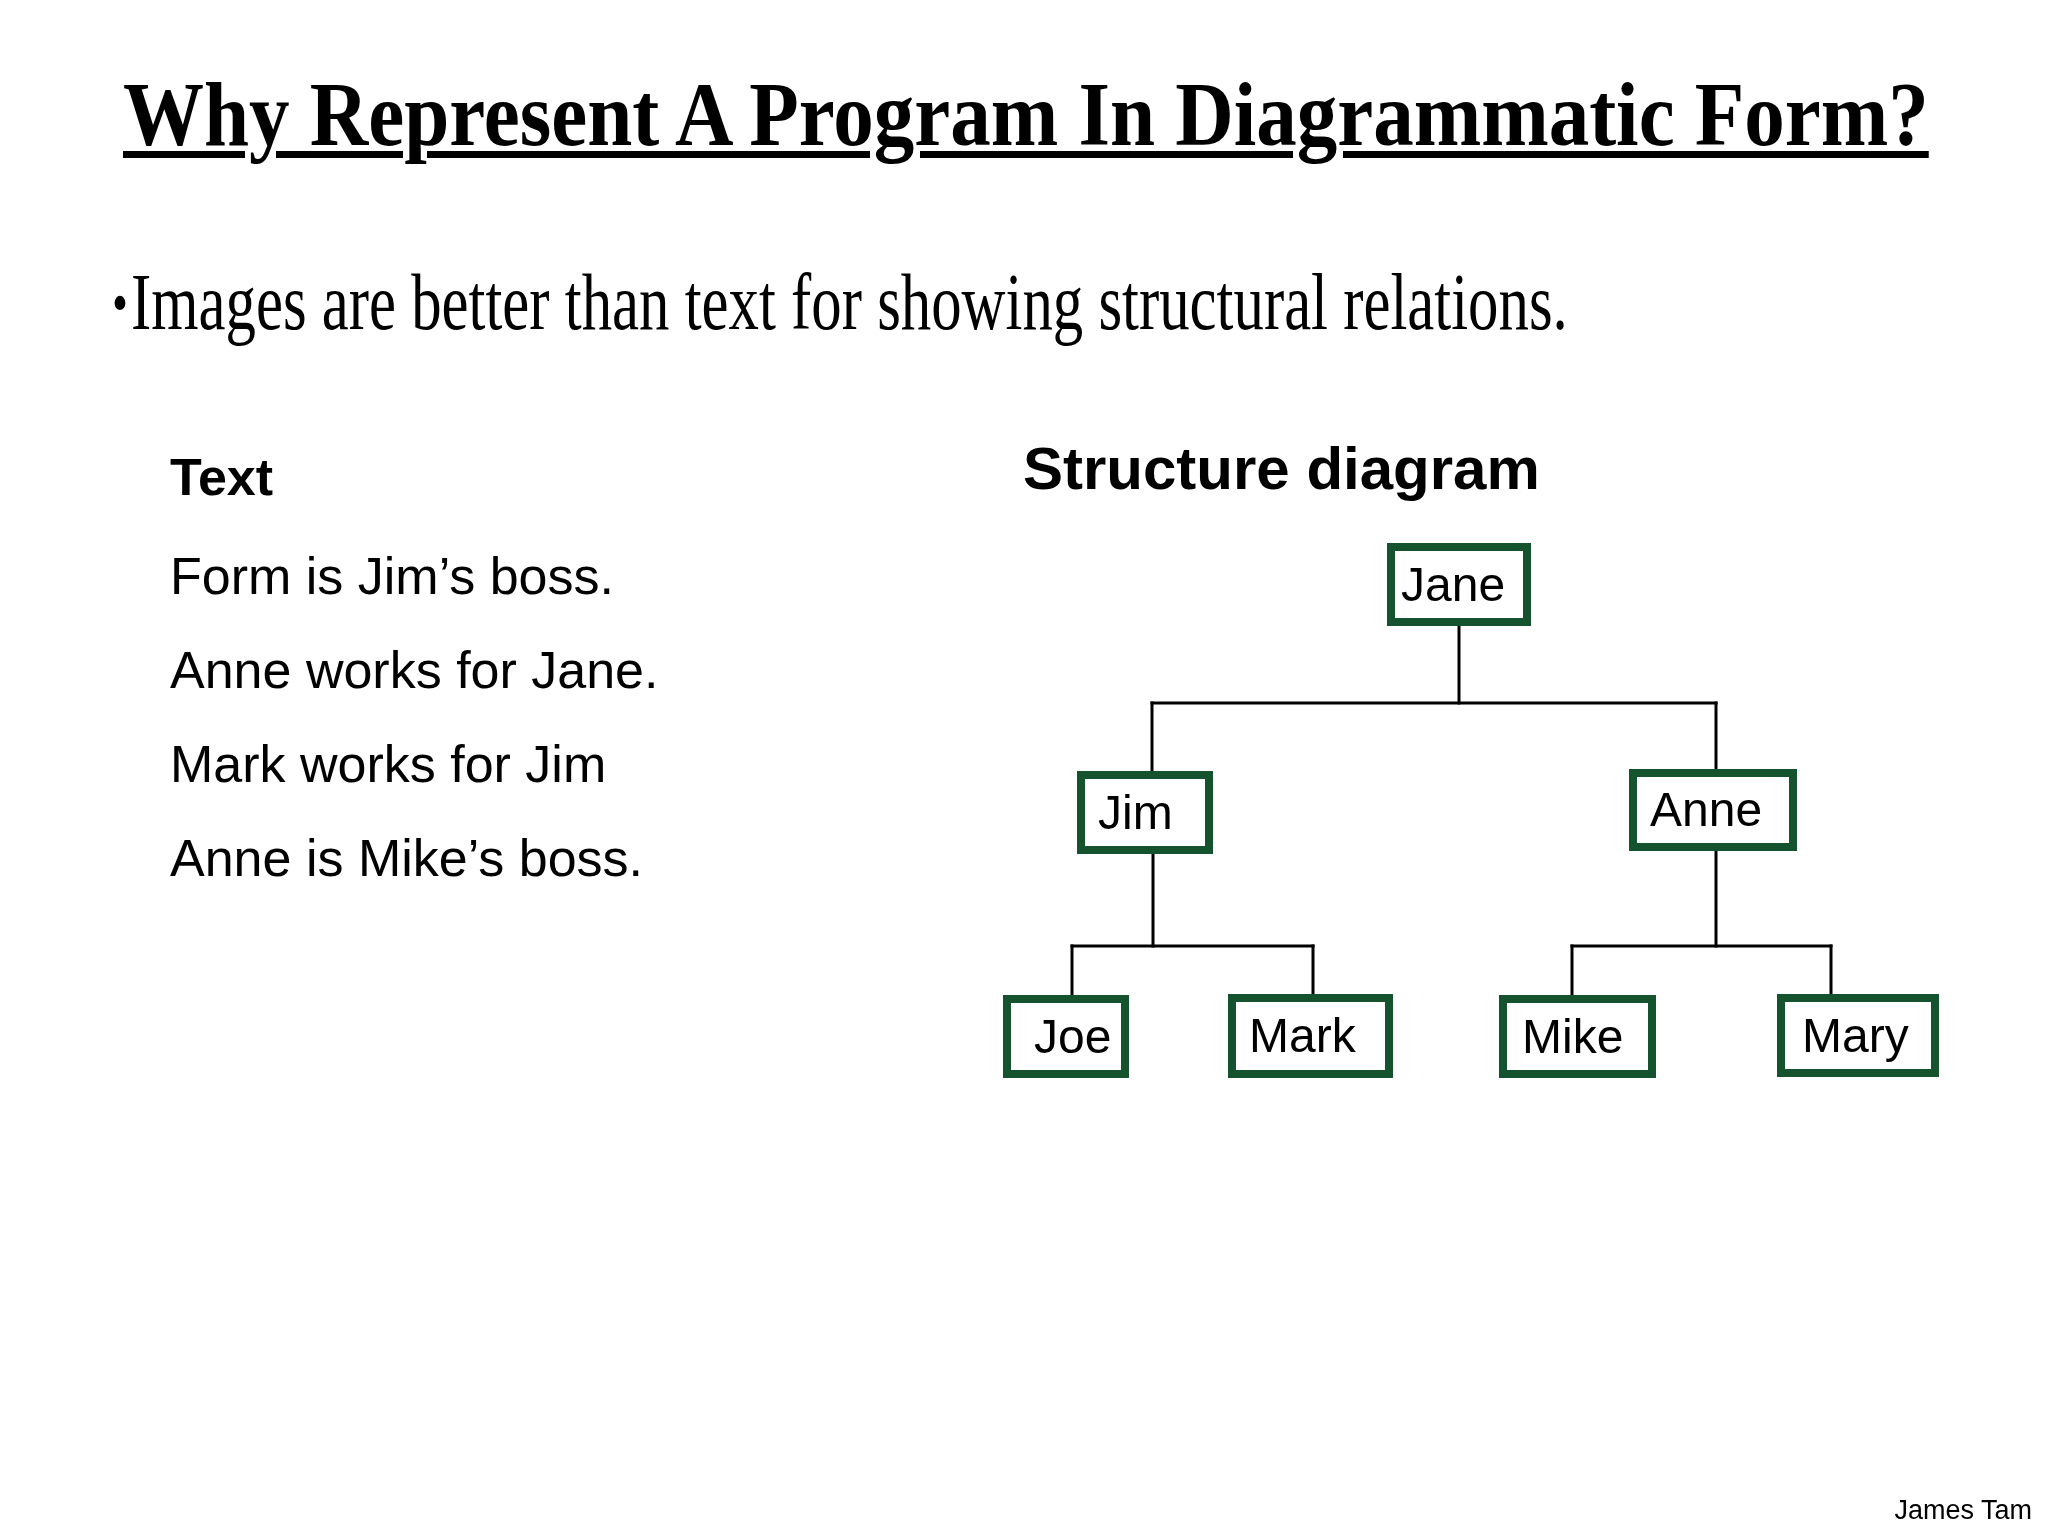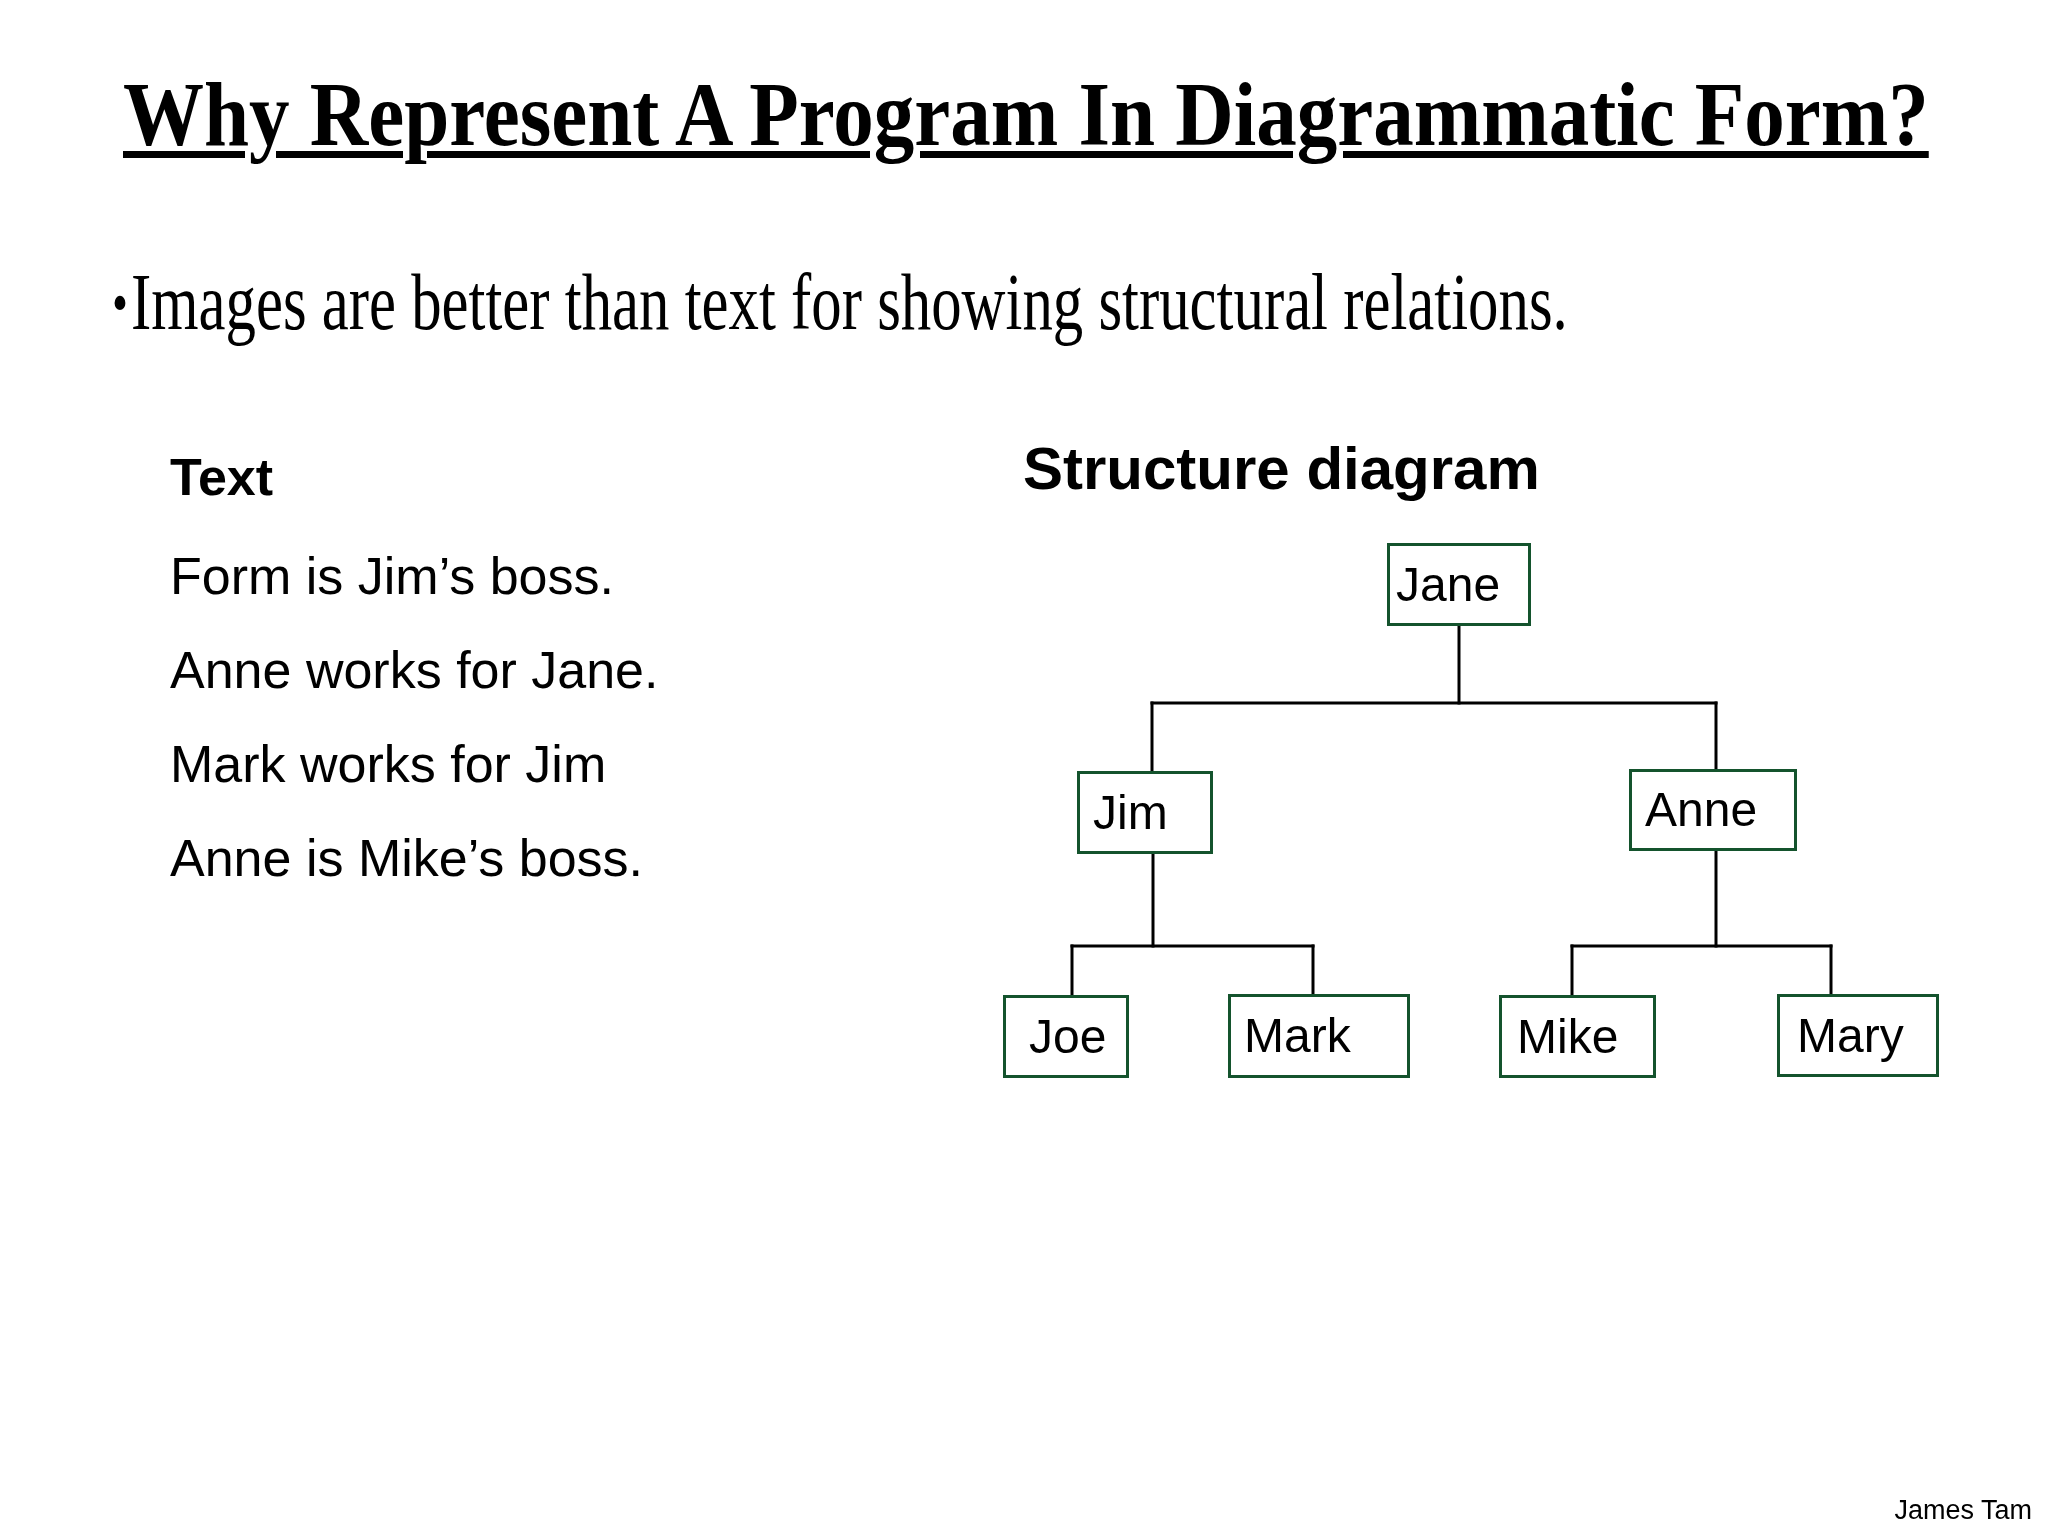--- a/index.html
+++ b/index.html
@@ -38,29 +38,29 @@
 
   .diagram-heading {
     position: absolute; left: 1023px; top: 439px;
     font-size: 60px; font-weight: bold; line-height: 1; white-space: nowrap;
   }
 
   .edges-svg { position: absolute; left: 0; top: 0; width: 2048px; height: 1536px; }
   .edges-svg line { stroke: #000; stroke-width: 3; }
 
   .node {
-    position: absolute; background: #fff; border: 3px solid #14532d;
+    position: absolute; background: #fff; border: 8px solid #14532d;
     display: flex; align-items: center;
     font-size: 48px; line-height: 1; white-space: nowrap;
   }
   .node-jane { left: 1387px; top: 543px;  width: 144px; height: 83px; padding-left: 6px;  }
   .node-jim  { left: 1077px; top: 771px;  width: 136px; height: 83px; padding-left: 13px; }
   .node-anne { left: 1629px; top: 769px;  width: 168px; height: 82px; padding-left: 13px; }
   .node-joe  { left: 1003px; top: 995px;  width: 126px; height: 83px; padding-left: 23px; }
-  .node-mark { left: 1228px; top: 994px;  width: 182px; height: 84px; padding-left: 13px; }
+  .node-mark { left: 1228px; top: 994px;  width: 165px; height: 84px; padding-left: 13px; }
   .node-mike { left: 1499px; top: 995px;  width: 157px; height: 83px; padding-left: 15px; }
   .node-mary { left: 1741px; top: 994px;  width: 162px; height: 83px; padding-left: 17px; margin-left: 36px; }
 
   .footer {
     position: absolute; right: 16px; bottom: 12px;
     font-family: Liberation Sans, sans-serif; font-size: 27px; line-height: 1;
   }
 </style>
 </head>
 <body>

